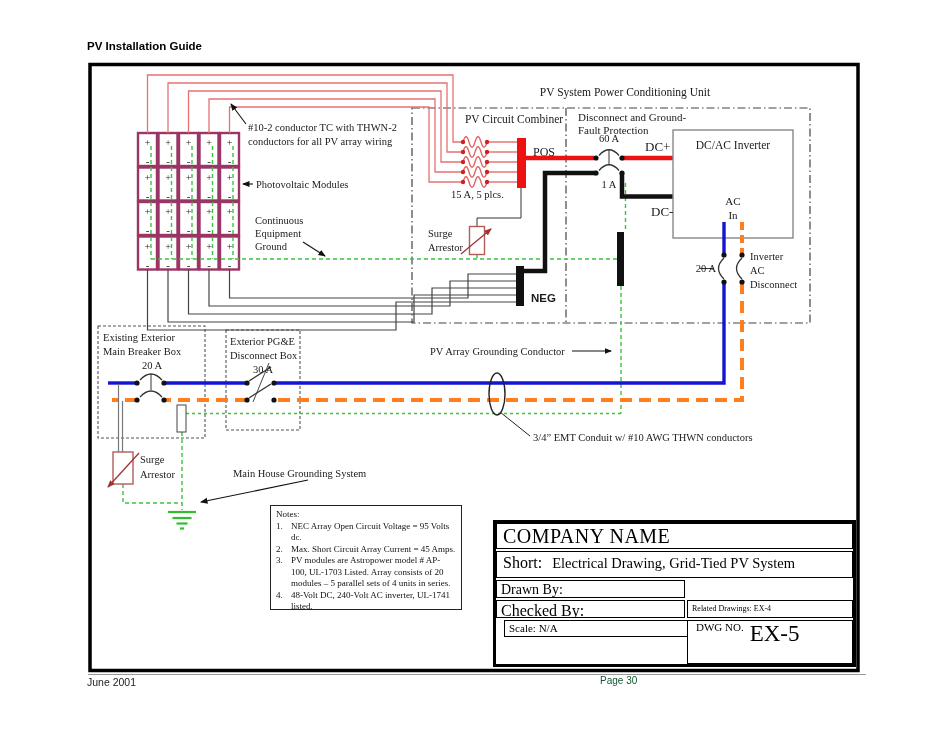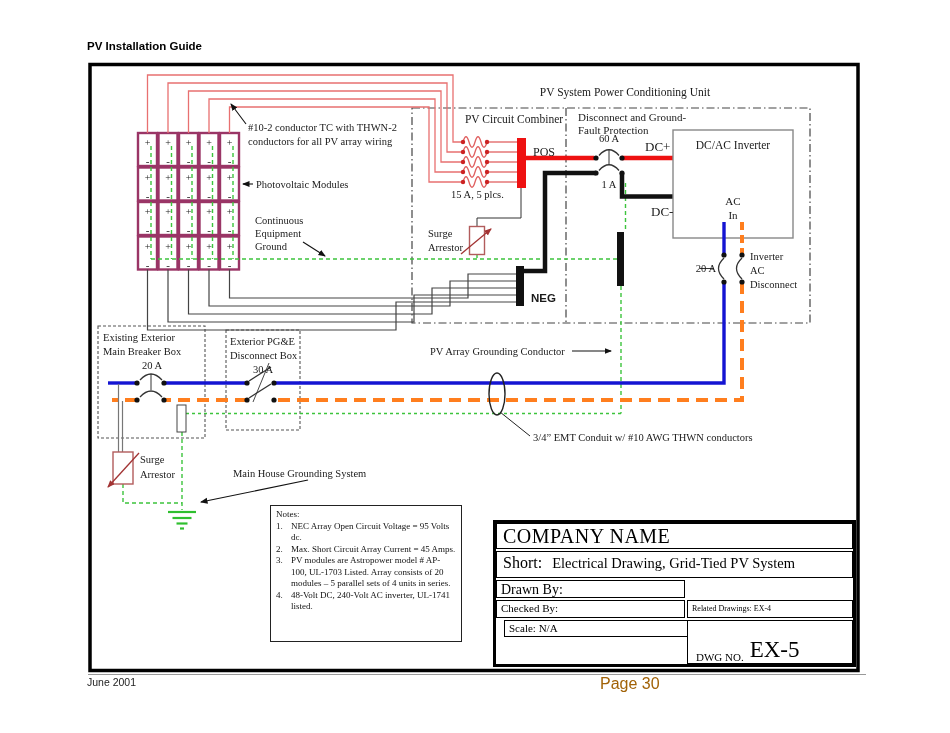--- a/index.html
+++ b/index.html
@@ -6,47 +6,47 @@
   #page{position:relative;width:950px;height:733px;background:#fff;overflow:hidden;
         font-family:"Liberation Serif",serif;color:#111;}
   #draw-svg{position:absolute;left:0;top:0;}
   .svg-label{font-family:"Liberation Serif",serif;fill:#1a1a1a;}
   .sans{font-family:"Liberation Sans",sans-serif;}
   #doc-header{position:absolute;left:87px;top:40px;font-family:"Liberation Sans",sans-serif;
               font-weight:bold;font-size:11.5px;color:#000;}
   #footer-left{position:absolute;left:87px;top:676px;font-family:"Liberation Sans",sans-serif;
                font-size:10.5px;color:#222;}
   #footer-page{position:absolute;left:600px;top:675px;font-family:"Liberation Sans",sans-serif;
-               font-size:16px;color:#a16207;}
+               font-size:10px;color:#14532d;}
   
-  #notes-box{position:absolute;left:270px;top:505px;width:192px;height:137px;
+  #notes-box{position:absolute;left:270px;top:505px;width:192px;height:105px;
              border:1.3px solid #222;box-sizing:border-box;background:#fff;
              padding:3px 5px 2px 5px;font-size:9px;line-height:1.28;}
   .note-row{display:flex;}
   .note-num{width:15px;flex:0 0 15px;}
   .note-text{flex:1;}
   
   #title-block{position:absolute;left:493px;top:520px;width:363px;height:147px;
                border:3px solid #000;box-sizing:border-box;background:#fff;}
   .tb-cell{position:absolute;background:#fff;border:1.5px solid #000;box-sizing:border-box;
            font-family:"Liberation Serif",serif;color:#000;overflow:hidden;}
   #tb-company{left:0;top:0;width:357px;height:26px;font-size:20px;letter-spacing:.5px;
               line-height:24px;padding-left:6px;}
   #tb-title{left:0;top:28px;width:357px;height:27px;display:flex;align-items:baseline;
             padding-left:6px;padding-top:2px;}
   #tb-title .lbl{font-size:16px;margin-right:10px;}
   #tb-title .val{font-size:14.5px;}
   #tb-drawn{left:0;top:57px;width:189px;height:18px;font-size:14px;padding:1px 4px;}
   #tb-date{left:191px;top:57px;width:166px;height:18px;font-size:11px;padding:1px 4px;}
-  #tb-checked{left:0;top:77px;width:189px;height:18px;font-size:11px;padding:1px 4px;}
+  #tb-checked{left:0;top:77px;width:189px;height:18px;font-size:16px;padding:1px 4px;}
   #tb-related{left:191px;top:77px;width:166px;height:18px;font-size:8px;padding:3px 4px;}
   #tb-scale{left:8px;top:97px;width:189px;height:17px;font-size:11px;padding:1px 4px;}
   #tb-material{left:0;top:116px;width:189px;height:25px;font-size:11px;padding:2px 4px;}
-  #tb-dwg{left:191px;top:97px;width:166px;height:44px;display:flex;align-items:flex-end;
-          padding-left:8px;padding-top:16px;}
+  #tb-dwg{left:191px;top:97px;width:166px;height:44px;display:flex;align-items:flex-start;
+          padding-left:8px;padding-top:0;}
   #tb-dwg .lbl{font-size:11px;margin-right:6px;}
   #tb-dwg .val{font-size:23px;}
 </style>
 </head>
 <body>
 
 <div id="page">
 
 <svg id="draw-svg" width="950" height="733" viewBox="0 0 950 733">
   <defs>

